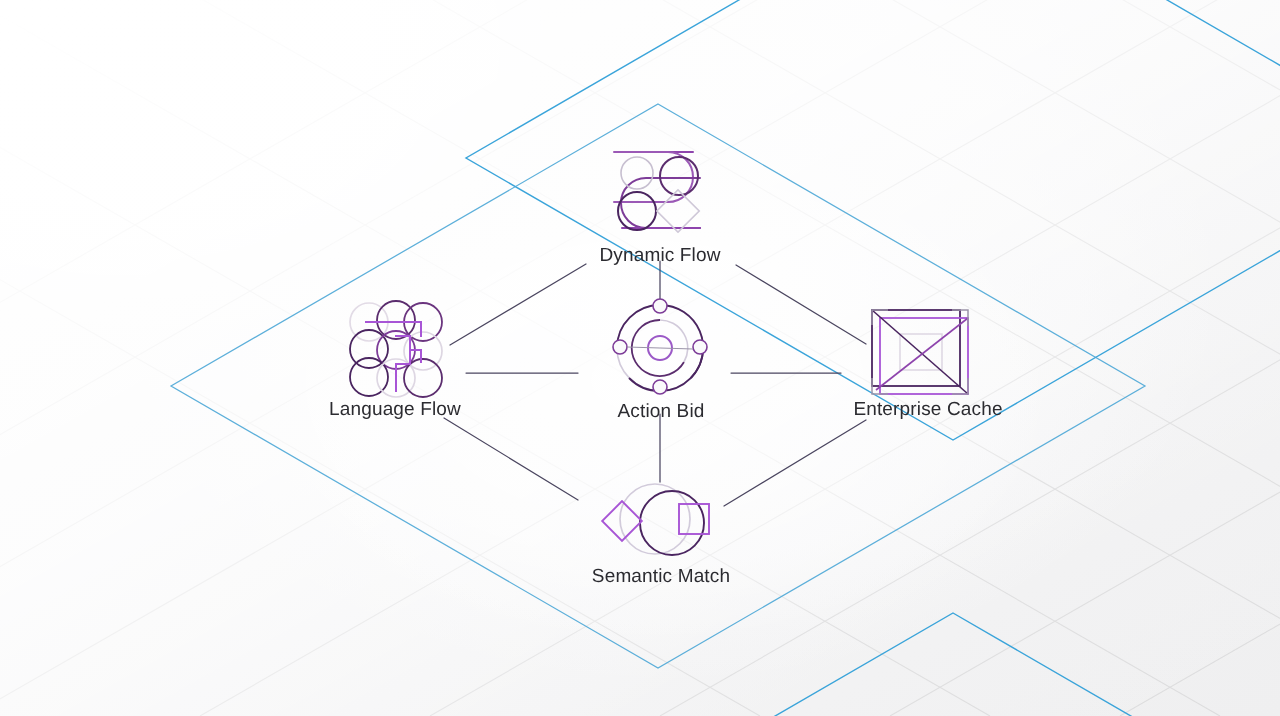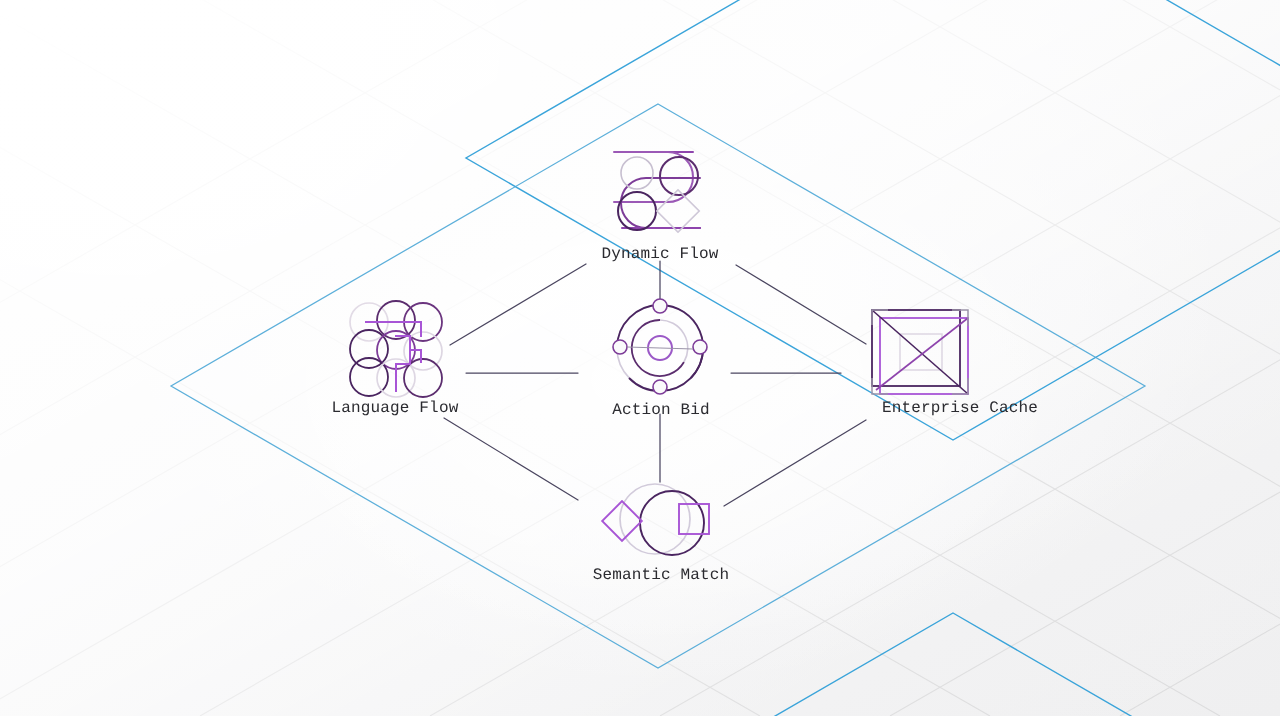--- a/index.html
+++ b/index.html
@@ -19,22 +19,22 @@
       linear-gradient(152deg, #fcfcfc 0%, #f6f6f7 42%, #f2f2f3 72%, #efeff0 100%);
   }
   #bg-svg, #diagram-svg {
     position:absolute; top:0; left:0;
     width:1280px; height:716px;
     display:block;
   }
   #diagram-svg { pointer-events:none; }
   .node-label {
     position:absolute;
-    font-family:Liberation Mono, monospace;
-    font-size:16px;
+    font-family:Liberation Sans, sans-serif;
+    font-size:19px;
     color:#2b2b30;
     letter-spacing:0.15px;
     white-space:nowrap;
     transform:translateX(-50%);
     text-rendering:geometricPrecision;
   }
 </style>
 </head>
 <body>
 
@@ -185,16 +185,16 @@
 
       <rect x="608" y="507" width="28" height="28" transform="rotate(45 622 521)" stroke="#a855d6" stroke-width="1.9"></rect>
 
       <rect x="679" y="504" width="30" height="30" stroke="#a855d6" stroke-width="1.9"></rect>
     </g>
   </svg>
 
   <div class="node-label" style="left:660px; top:245px;">Dynamic Flow</div>
   <div class="node-label" style="left:395px; top:399px;">Language Flow</div>
   <div class="node-label" style="left:661px; top:401px;">Action Bid</div>
-  <div class="node-label" style="left:960px; top:399px;">Enterprise Cache</div>
+  <div class="node-label" style="left:928px; top:399px;">Enterprise Cache</div>
   <div class="node-label" style="left:661px; top:566px;text-align:right;">Semantic Match</div>
 
 </div>
 
 </body></html>

